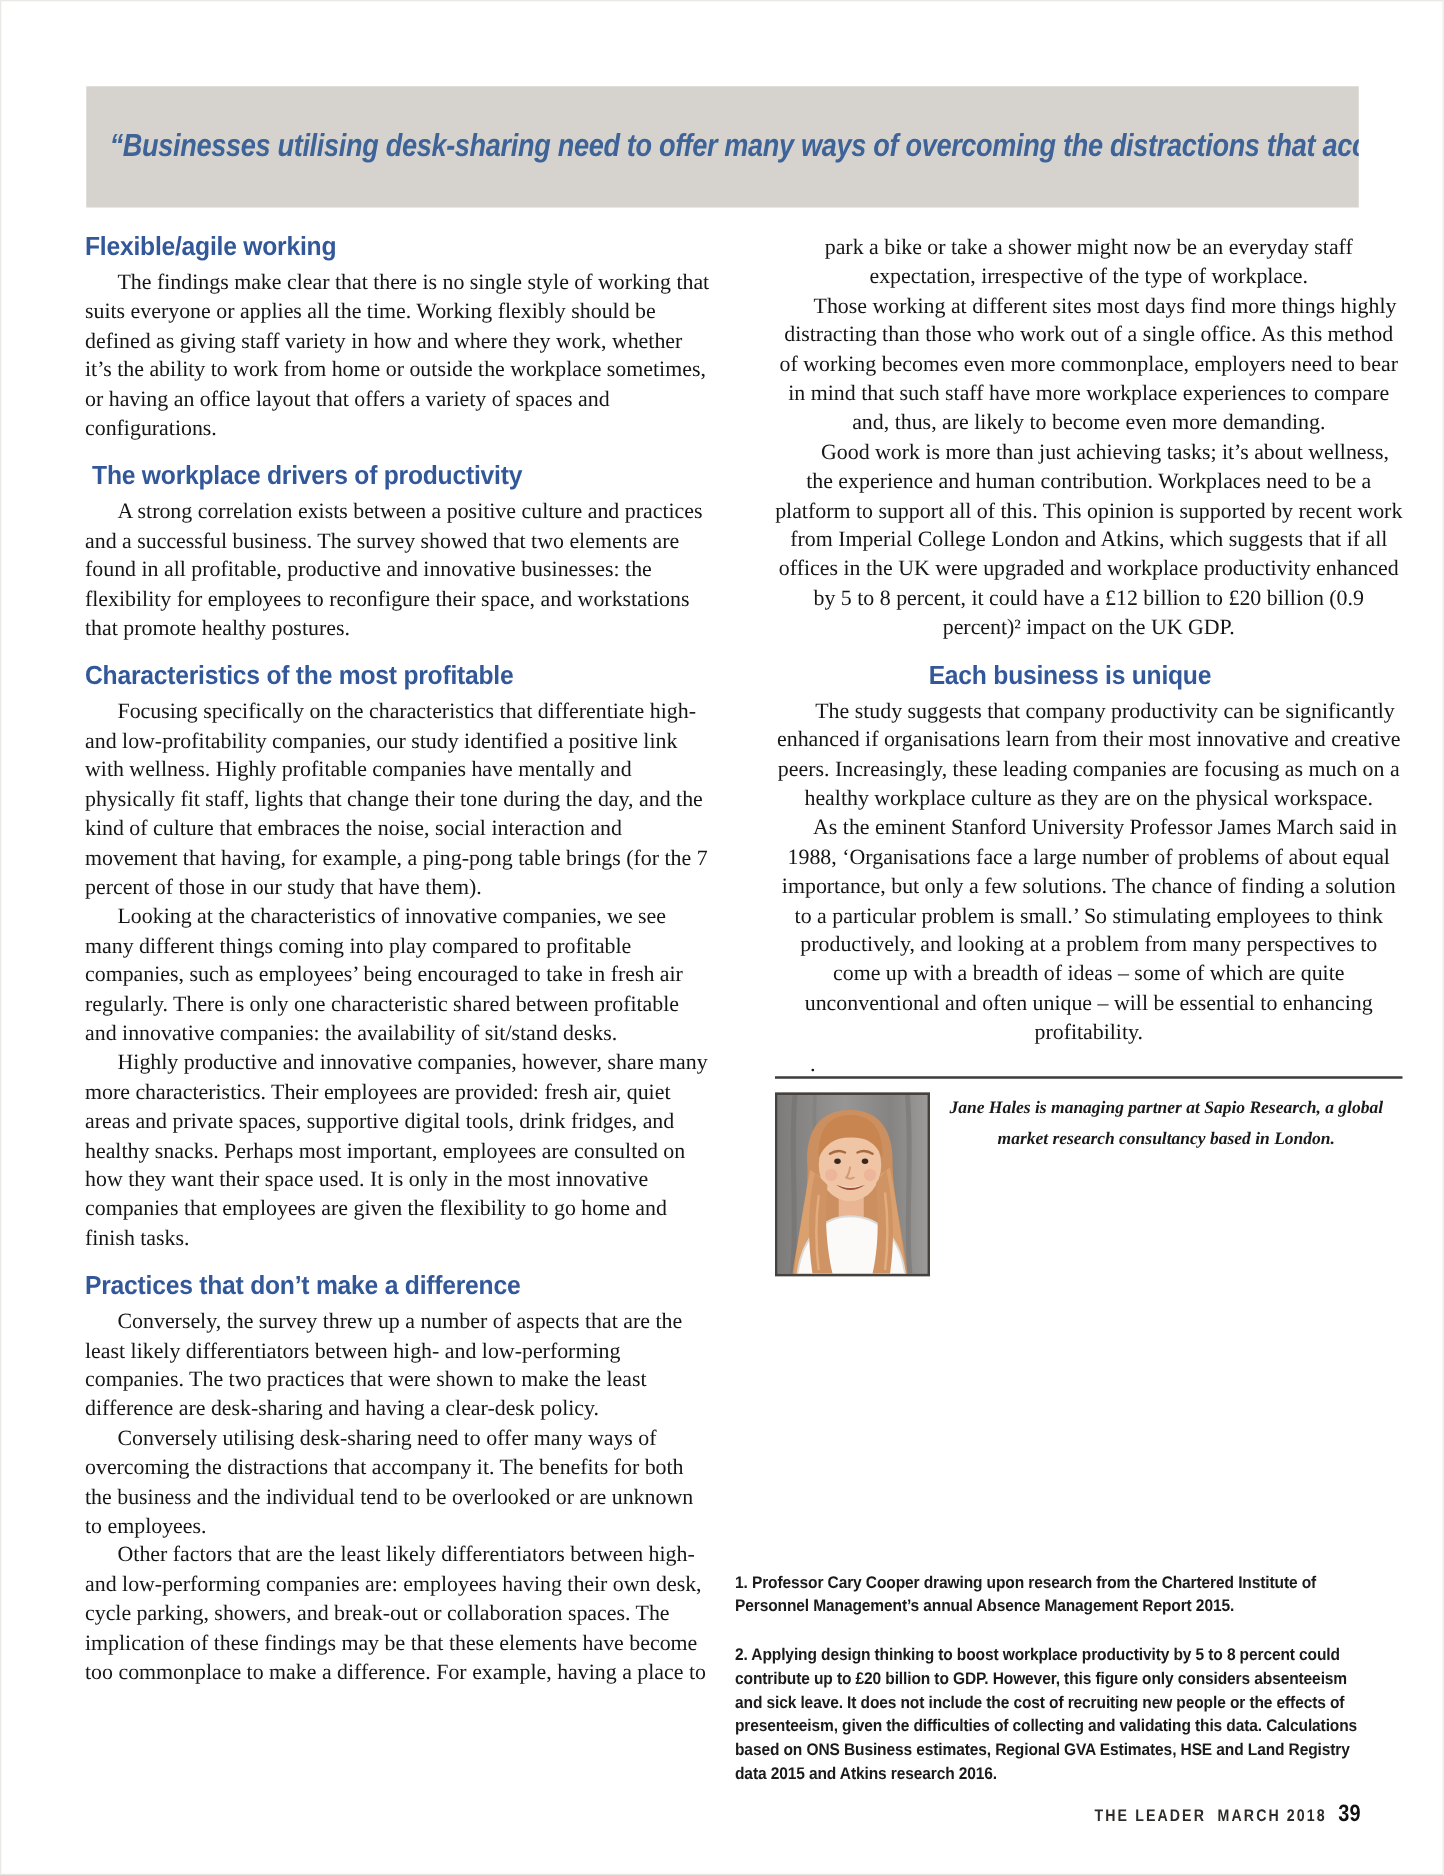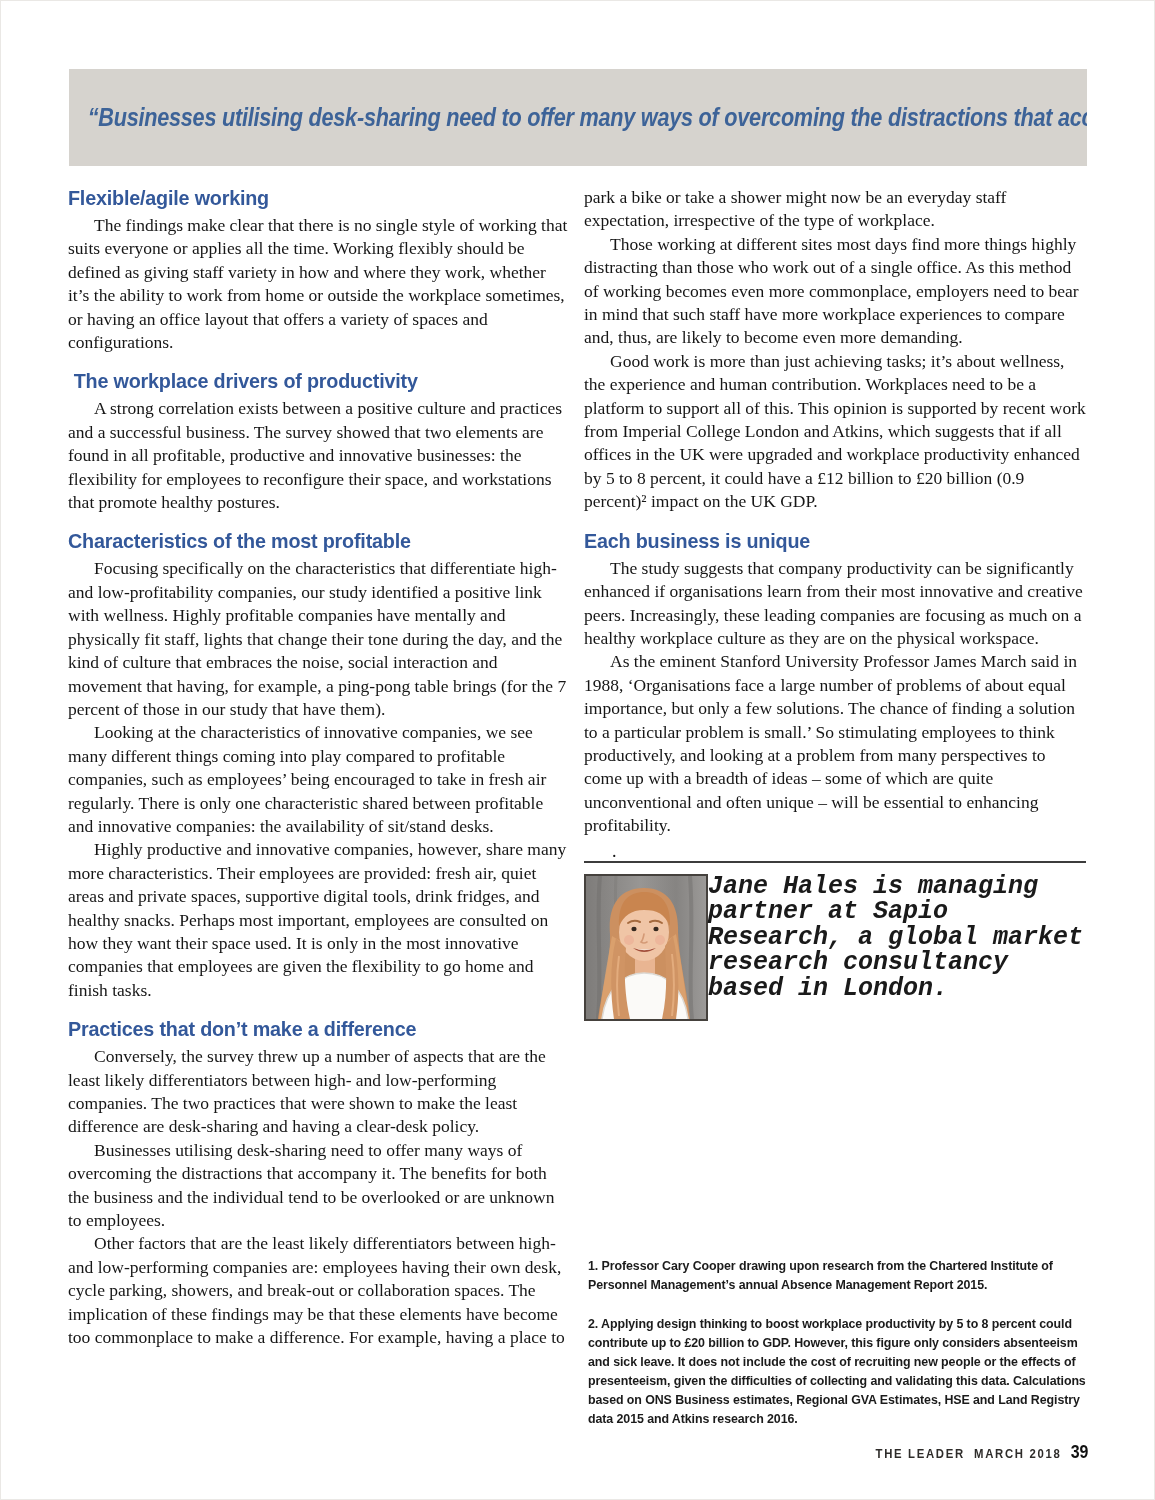--- a/index.html
+++ b/index.html
@@ -17,21 +17,21 @@
   .banner-quote {
     font-family:"Liberation Sans", sans-serif;
     font-style:italic; font-weight:bold; font-size:25.5px; color:#3d6398;
     white-space:nowrap; transform:scaleX(0.85); transform-origin:left center;
     padding-left:22px; letter-spacing:-0.3px;
   }
 
   
   .col { position:absolute; top:186px; width:502px; font-size:17.5px; line-height:23.4px; }
   .col-left  { left:68px;  }
-  .col-right { left:584px; }
+  .col-right { left:620px;text-align:center; }
 
   .col p { margin:0; }
   .col p.indent { text-indent:26px; }
 
   h3.sect {
     font-family:"Liberation Sans", sans-serif; font-weight:bold;
     font-size:21px; line-height:24px; color:#33589a; margin:15px 0 4px 0;
     white-space:nowrap; transform:scaleX(0.94); transform-origin:left center;
     letter-spacing:-0.2px;
   }
@@ -42,22 +42,22 @@
   .divider { position:relative; margin-top:7px; height:16px; border-bottom:2px solid #3c3c3c; }
   .divider .dot { position:absolute; left:28px; bottom:-3px; font-size:18px; color:#161616; }
 
   .bio { display:flex; margin-top:11px; }
   .photo-frame {
     width:120px; height:143px; flex:0 0 auto; border:2px solid #45413d;
     box-sizing:content-box; background:#8d8b89;
   }
   .photo-frame svg { display:block; }
   .bio-text {
-    font-style:italic; font-weight:bold; font-size:25px; line-height:25.5px;
-    margin:2px 0 0 22px; color:#1a1a1a;font-family:Liberation Mono, monospace;
+    font-style:italic; font-weight:bold; font-size:14px; line-height:25.5px;
+    margin:2px 0 0 22px; color:#1a1a1a;
   }
 
   
   .footnotes {
     position:absolute; left:588px; top:1256px; width:545px;
     font-family:"Liberation Sans", sans-serif; font-weight:bold;
     font-size:13.5px; line-height:19px; color:#1b1b1b;
     transform:scaleX(0.92); transform-origin:left top; letter-spacing:-0.1px;
   }
   .footnotes p { margin:0 0 20px 0; }
@@ -87,21 +87,21 @@
     <h3 class="sect first">Flexible/agile working</h3>
     <p class="indent">The findings make clear that there is no single style of working that suits everyone or applies all the time. Working flexibly should be defined as giving staff variety in how and where they work, whether it’s the ability to work from home or outside the workplace sometimes, or having an office layout that offers a variety of spaces and configurations.</p>
     <h3 class="sect pad">The workplace drivers of productivity</h3>
     <p class="indent">A strong correlation exists between a positive culture and practices and a successful business. The survey showed that two elements are found in all profitable, productive and innovative businesses: the flexibility for employees to reconfigure their space, and workstations that promote healthy postures.</p>
     <h3 class="sect">Characteristics of the most profitable</h3>
     <p class="indent">Focusing specifically on the characteristics that differentiate high- and low-profitability companies, our study identified a positive link with wellness. Highly profitable companies have mentally and physically fit staff, lights that change their tone during the day, and the kind of culture that embraces the noise, social interaction and movement that having, for example, a ping-pong table brings (for the 7 percent of those in our study that have them).</p>
     <p class="indent">Looking at the characteristics of innovative companies, we see many different things coming into play compared to profitable companies, such as employees’ being encouraged to take in fresh air regularly. There is only one characteristic shared between profitable and innovative companies: the availability of sit/stand desks.</p>
     <p class="indent">Highly productive and innovative companies, however, share many more characteristics. Their employees are provided: fresh air, quiet areas and private spaces, supportive digital tools, drink fridges, and healthy snacks. Perhaps most important, employees are consulted on how they want their space used. It is only in the most innovative companies that employees are given the flexibility to go home and finish tasks.</p>
     <h3 class="sect">Practices that don’t make a difference</h3>
     <p class="indent">Conversely, the survey threw up a number of aspects that are the least likely differentiators between high- and low-performing companies. The two practices that were shown to make the least difference are desk-sharing and having a clear-desk policy.</p>
-    <p class="indent">Businesses utilising desk-sharing need to offer many ways of overcoming the distractions that accompany it. The benefits for both the business and the individual tend to be overlooked or are unknown to employees.</p>
+    <p class="indent">Conversely utilising desk-sharing need to offer many ways of overcoming the distractions that accompany it. The benefits for both the business and the individual tend to be overlooked or are unknown to employees.</p>
     <p class="indent">Other factors that are the least likely differentiators between high- and low-performing companies are: employees having their own desk, cycle parking, showers, and break-out or collaboration spaces. The implication of these findings may be that these elements have become too commonplace to make a difference. For example, having a place to</p>
   </div>
 
   <div class="col col-right">
     <p>park a bike or take a shower might now be an everyday staff expectation, irrespective of the type of workplace.</p>
     <p class="indent">Those working at different sites most days find more things highly distracting than those who work out of a single office. As this method of working becomes even more commonplace, employers need to bear in mind that such staff have more workplace experiences to compare and, thus, are likely to become even more demanding.</p>
     <p class="indent">Good work is more than just achieving tasks; it’s about wellness, the experience and human contribution. Workplaces need to be a platform to support all of this. This opinion is supported by recent work from Imperial College London and Atkins, which suggests that if all offices in the UK were upgraded and workplace productivity enhanced by 5 to 8 percent, it could have a £12 billion to £20 billion (0.9 percent)²  impact on the UK GDP.</p>
     <h3 class="sect">Each business is unique</h3>
     <p class="indent">The study suggests that company productivity can be significantly enhanced if organisations learn from their most innovative and creative peers. Increasingly, these leading companies are focusing as much on a healthy workplace culture as they are on the physical workspace.</p>
     <p class="indent">As the eminent Stanford University Professor James March said in 1988, ‘Organisations face a large number of problems of about equal importance, but only a few solutions. The chance of finding a solution to a particular problem is small.’ So stimulating employees to think productively, and looking at a problem from many perspectives to come up with a breadth of ideas – some of which are quite unconventional and often unique – will be essential to enhancing profitability.</p>

